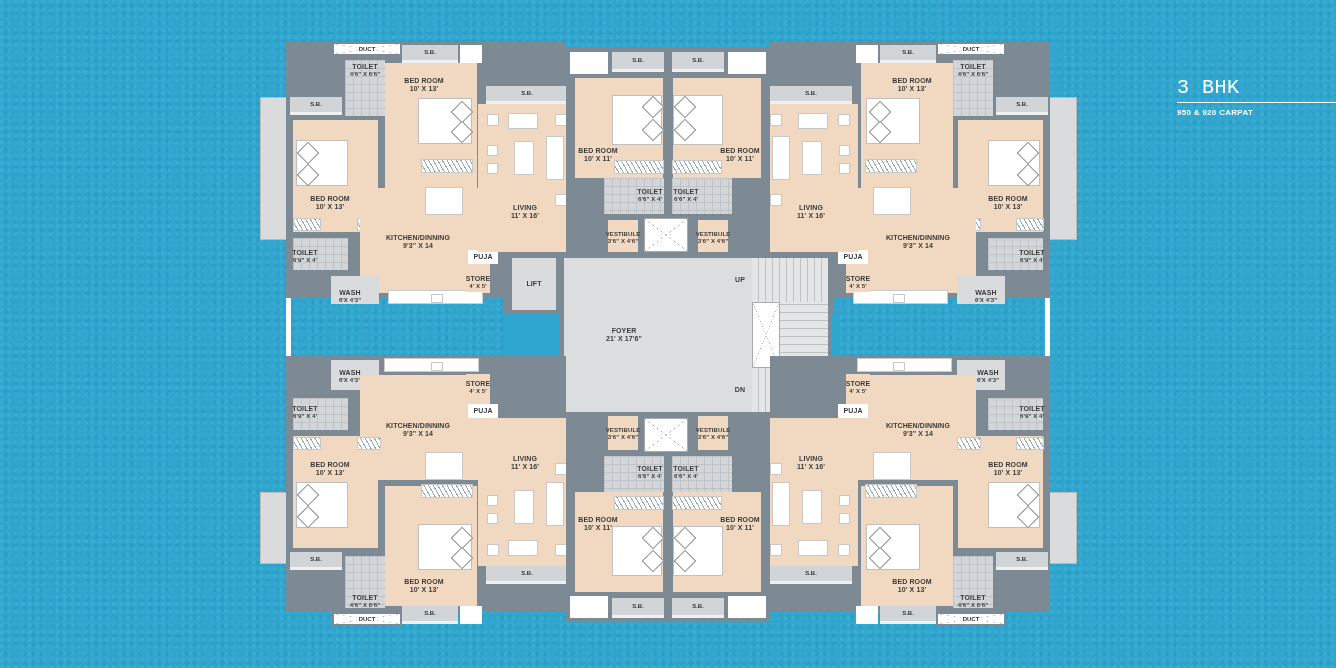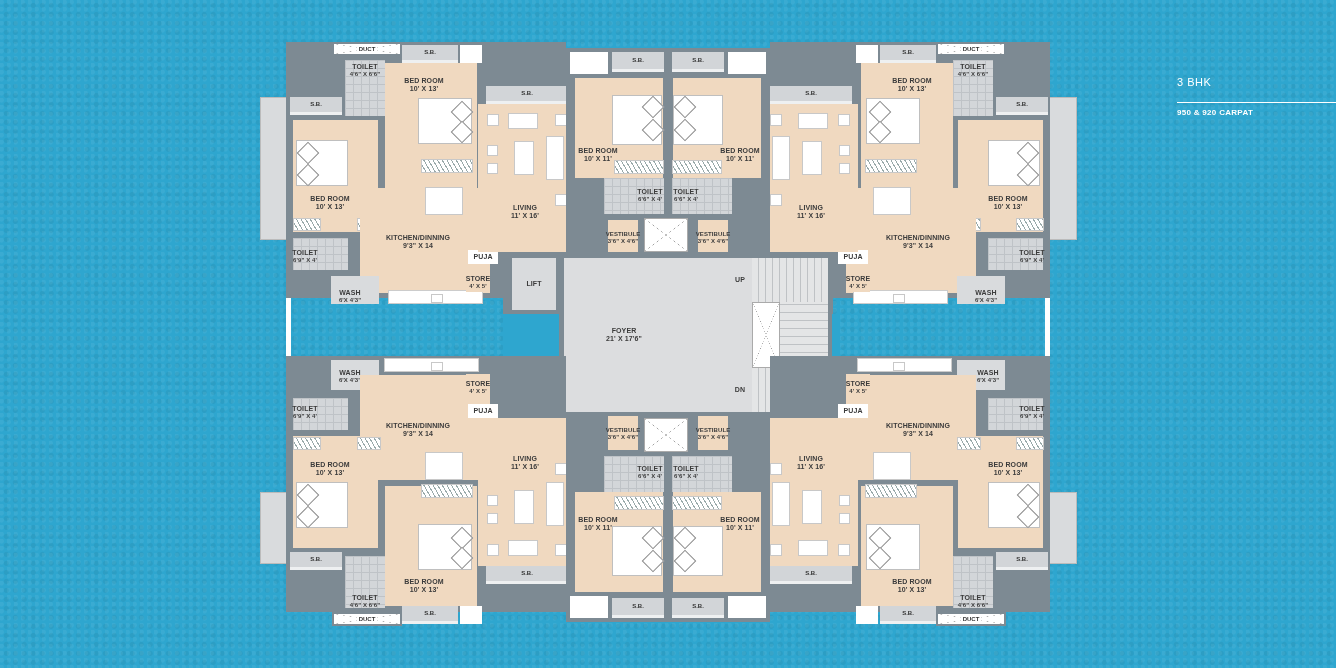--- a/index.html
+++ b/index.html
@@ -30,21 +30,21 @@
   .bed { position:absolute; background:#fff; border:1px solid #bfbfbf; box-sizing:border-box; }
   .pillow { position:absolute; width:14px; height:14px; border:1px solid #8a8a8a; background:#fff; transform:rotate(45deg); }
   .furn { position:absolute; background:#fff; border:1px solid #c8c8c8; box-sizing:border-box; }
   .ward { position:absolute; background:#fff; border:1px solid #c8c8c8; box-sizing:border-box;
     background-image: repeating-linear-gradient(60deg, transparent 0 3px, #9aa 3px 4px); }
   .duct { position:absolute; background:#fff; box-sizing:border-box; border:2px solid #7d8a93;
     background-image: linear-gradient(to top right, transparent 49%, #b0b0b0 50%, transparent 51%), linear-gradient(to bottom right, transparent 49%, #b0b0b0 50%, transparent 51%);
     display:flex; align-items:center; justify-content:center; }
   .shaft { position:absolute; background:#fff; box-sizing:border-box; border:1px solid #aaa;
     background-image: linear-gradient(to top right, transparent 49.5%, #999 50%, transparent 50.5%), linear-gradient(to bottom right, transparent 49.5%, #999 50%, transparent 50.5%); }
-  .title-big { position:absolute; left:1177px; top:76px; color:#ffffff; font-family:Liberation Sans, sans-serif; font-size:11px; letter-spacing:0.5px; }
+  .title-big { position:absolute; left:1177px; top:76px; color:#ffffff; font-family:Liberation Mono, monospace; font-size:20px; letter-spacing:0.5px; }
   .title-line { position:absolute; left:1177px; top:102px; width:159px; height:1px; background:#ffffff; }
   .title-sub { position:absolute; left:1177px; top:108px; color:#ffffff; font-family:"Liberation Sans", sans-serif; font-weight:bold; font-size:8px; letter-spacing:0.3px; }
   .stairs { position:absolute; box-sizing:border-box; background:#e4e5e6; }
 </style>
 </head>
 <body>
 
 <div class="title-big">3 BHK</div>
 <div class="title-line"></div>
 <div class="title-sub">950 &amp; 920 CARPAT</div>

